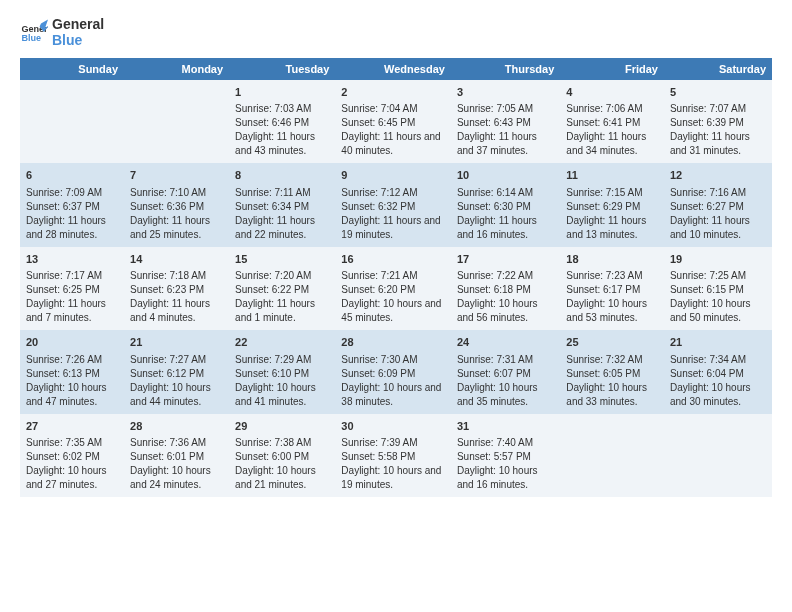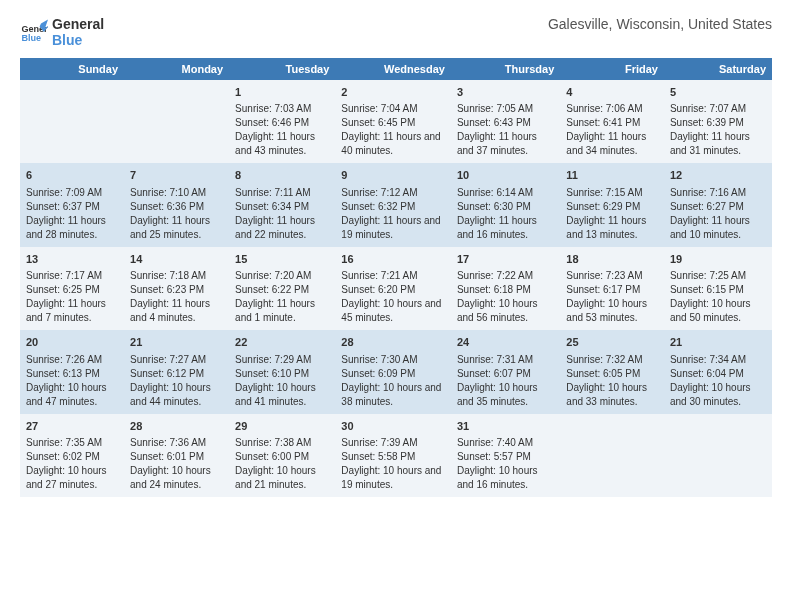--- a/index.html
+++ b/index.html
@@ -99,21 +99,20 @@
         <text x="2" y="33" font-family="Arial" font-size="13" font-weight="bold" fill="#4a90d9">Blue</text>
 
         <polygon points="30,8 40,2 36,14 42,10 34,20 28,12" fill="#4a90d9"></polygon>
       </svg>
       <div style="display:flex;flex-direction:column;">
         <span style="font-size:14px;font-weight:bold;color:#333;">General</span>
         <span style="font-size:14px;font-weight:bold;color:#4a90d9;">Blue</span>
       </div>
     </div>
     <div class="title-block">
-      <h2>Galesville, Wisconsin, United States</h2>
     </div>
   </div>
 
   <table>
     <thead>
       <tr>
         <th>Sunday</th>
         <th>Monday</th>
         <th>Tuesday</th>
         <th>Wednesday</th>

